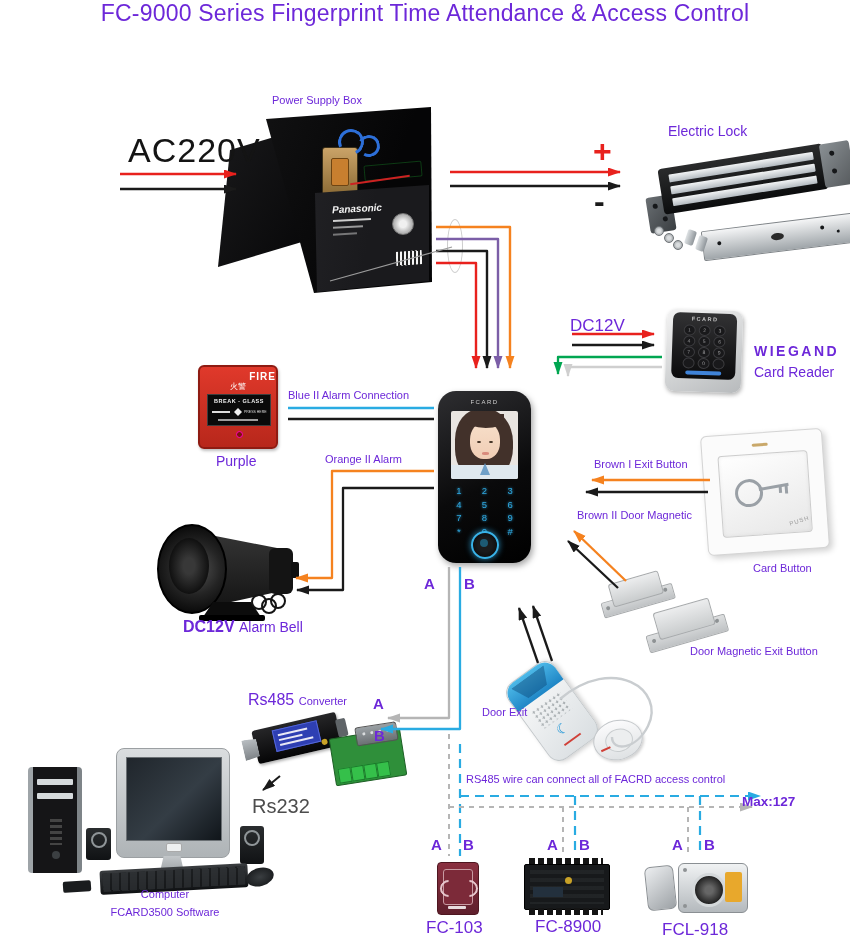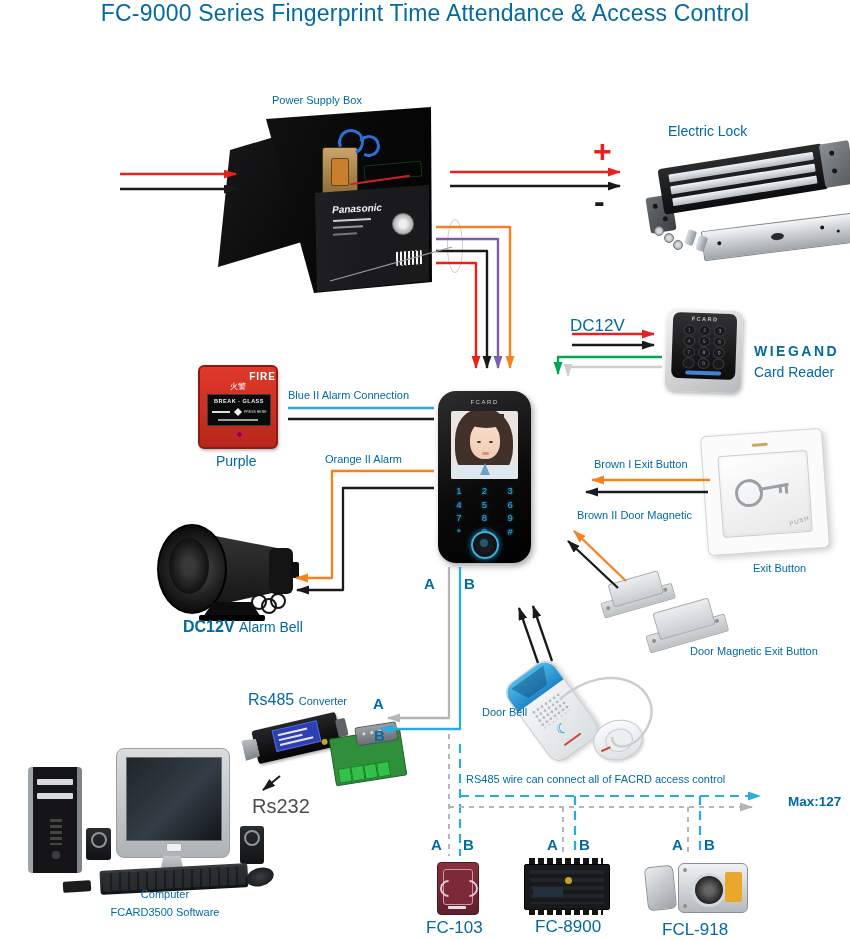--- a/index.html
+++ b/index.html
@@ -1,19 +1,19 @@
 <!DOCTYPE html>
 <html><head>
 <meta charset="utf-8">
 <style>
   html,body{margin:0;padding:0;background:#fff}
   .stage{position:relative;width:850px;height:940px;background:#fff;overflow:hidden;
          font-family:"Liberation Sans",sans-serif;color:#1a1a1a}
   .a{position:absolute}
-  .lbl{position:absolute;white-space:nowrap;color:#0369a1;z-index:8;font-family:"Liberation Sans",sans-serif}
+  .lbl{position:absolute;white-space:nowrap;color:#6d28d9;z-index:8;font-family:"Liberation Sans",sans-serif}
   .title{left:0;right:0;top:9;text-align:center;font-size:23px;letter-spacing:.2px}
   .wires{position:absolute;left:0;top:0;z-index:6;pointer-events:none}
   .photo{position:absolute;z-index:2}
   .decor{position:absolute}
 
   
   .ps{left:200px;top:105px;width:240px;height:200px}
   .ps-door{left:0;top:0;width:240px;height:200px;background:linear-gradient(120deg,#1c1c1e,#060607 60%);
            clip-path:polygon(30px 45px,128px 16px,132px 128px,18px 162px)}
   .ps-body{left:0;top:0;width:240px;height:200px;background:linear-gradient(110deg,#161617,#050506 70%);
@@ -233,20 +233,21 @@
     <div class="a ps-batt"></div>
     <div class="a ps-brand">Panasonic</div>
     <div class="a ps-line" style="left:133px;top:114px;width:38px"></div>
     <div class="a ps-line" style="left:133px;top:121px;width:30px;opacity:.7"></div>
     <div class="a ps-line" style="left:133px;top:128px;width:24px;opacity:.5"></div>
     <div class="a ps-fan"></div>
     <div class="a ps-code"></div>
   </div>
   <div class="lbl t13" style="left:272px;top:94px">Power Supply Box</div>
 
+  <div class="lbl ac" style="left:128px;top:131px">AC220V</div>
 
   <div class="photo lock">
     <div class="a lock-brkL">
       <div class="hole" style="left:6px;top:7px"></div>
       <div class="hole" style="left:14px;top:21px"></div>
     </div>
     <div class="a lock-bar">
       <div class="lock-strip" style="top:7px"></div>
       <div class="lock-strip" style="top:19px"></div>
       <div class="lock-strip" style="top:31px"></div>
@@ -352,21 +353,21 @@
   <div class="photo exitb">
     <div class="a exitb-led"></div>
     <div class="a exitb-btn">
       <div class="a keyring"></div>
       <div class="a keyshaft"></div>
       <div class="keytooth" style="left:58px;top:34px"></div>
       <div class="keytooth" style="left:64px;top:33px;height:8px"></div>
       <div class="a exitb-push">PUSH</div>
     </div>
   </div>
-  <div class="lbl t13" style="left:753px;top:562px">Exit Button</div>
+  <div class="lbl t13" style="left:753px;top:562px">Card Button</div>
 
   <div class="photo dmag">
     <div class="dm-piece" style="left:2px;top:2px;width:80px;height:44px">
       <div class="dm-base" style="left:0;top:18px;width:72px;height:14px"></div>
       <div class="dm-box" style="left:12px;top:2px;width:50px;height:22px"></div>
       <div class="dm-dot" style="left:4px;top:23px"></div>
       <div class="dm-dot" style="left:64px;top:21px"></div>
     </div>
     <div class="dm-piece" style="left:46px;top:28px;width:88px;height:50px">
       <div class="dm-base" style="left:0;top:24px;width:80px;height:16px"></div>
@@ -384,21 +385,21 @@
         </div>
       <div class="a bell-grill"></div>
       <div class="a bell-moon">☾</div>
       <div class="a bell-red"></div>
     </div>
     <div class="a bell-btn">
       <div class="a bell-btn-in"></div>
       <div class="a bell-btn-red"></div>
     </div>
   </div>
-  <div class="lbl t13" style="left:482px;top:706px">Door Bell</div>
+  <div class="lbl t13" style="left:482px;top:706px">Door Exit</div>
 
   <div class="photo horn">
     <div class="a horn-cone"></div>
     <div class="a horn-mouth">
         <div class="a horn-mouth-in"></div>
       </div>
     <div class="a horn-rear"></div>
     <div class="a horn-nub"></div>
     <div class="a horn-brkt"></div>
     <div class="a horn-base"></div>
@@ -465,21 +466,21 @@
     <div class="a kbd">
         <div class="kbd-keys"></div>
       </div>
     <div class="a mouse"></div>
     <div class="a gadget"></div>
   </div>
   <div class="lbl t13" style="left:165px;top:888px;transform:translateX(-50%)">Computer</div>
   <div class="lbl t13" style="left:165px;top:906px;transform:translateX(-50%)">FCARD3500 Software</div>
 
   <div class="lbl t125" style="left:466px;top:773px">RS485 wire can connect all of FACRD access control</div>
-  <div class="lbl maxl" style="left:788px;top:794px">Max:127</div>
+  <div class="lbl maxl" style="left:742px;top:794px">Max:127</div>
 
   <div class="lbl ab" style="left:431px;top:836px">A</div>
   <div class="lbl ab" style="left:463px;top:836px">B</div>
   <div class="lbl ab" style="left:547px;top:836px">A</div>
   <div class="lbl ab" style="left:579px;top:836px">B</div>
   <div class="lbl ab" style="left:672px;top:836px">A</div>
   <div class="lbl ab" style="left:704px;top:836px">B</div>
 
   <div class="photo fc103">
     <div class="a fc103-in">

